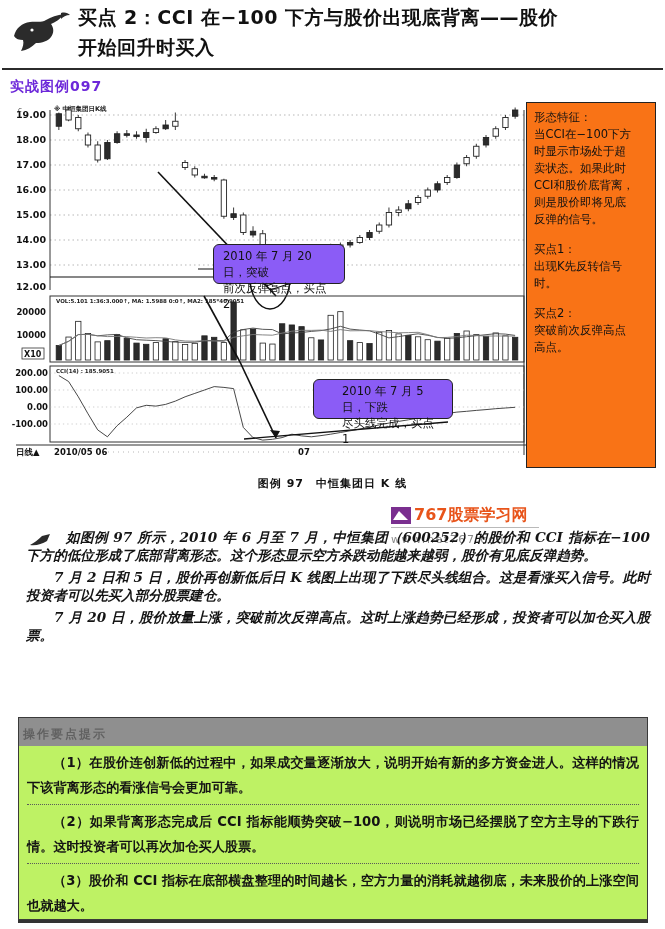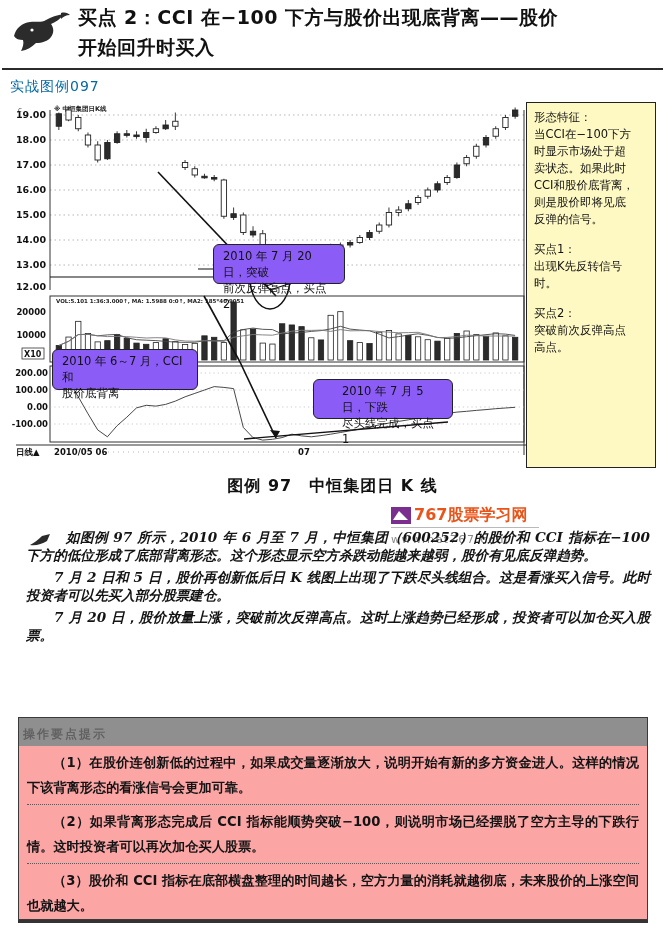--- a/index.html
+++ b/index.html
@@ -29,37 +29,37 @@
     color: #111;
   }
   .header-rule {
     position: absolute; left: 2px; top: 68px; width: 661px; height: 2px;
     background: #2b2b2b;
   }
 
   
   .section-label {
     position: absolute; left: 10px; top: 78px;
-    font-size: 14px; font-weight: normal; letter-spacing: 1px;
-    color: #0369a1;
+    font-size: 14px; font-weight: bold; letter-spacing: 1px;
+    color: #6d28d9;
   }
 
   
   .chart-wrap {
     position: absolute; left: 8px; top: 100px;
     width: 648px; height: 360px;
   }
   .chart-canvas { position:absolute; left:0; top:0; width:648px; height:360px; }
 
   
   .info-box {
     position: absolute; left: 526px; top: 102px;
     width: 130px; height: 366px;
     border: 1.6px solid #222;
-    background: #fef9c3;
+    background: #f97316;
     padding: 6px 6px 4px 7px;
     box-sizing: border-box;
     font-size: 11.5px;
     line-height: 17px;
     color: #111;
   }
   .info-box p { margin: 0; }
   .info-box .gap { height: 13px; }
   .info-box .hd { font-weight: normal; }
 
@@ -101,21 +101,21 @@
     font-family: "DejaVu Sans", "Liberation Sans", sans-serif;
   }
   .wm-url {
     font-size: 11px; color: #8a8a8a; letter-spacing: 1.6px;
     border-top: 1px solid #b9b9b9; margin-top: 1px; padding-top: 5px;
   }
 
   
   .fig-caption {
     position: absolute; left: 0; top: 476px; width: 665px;
-    text-align: center; font-size: 16px; font-weight: bold; color: #111;
+    text-align: center; font-size: 11px; font-weight: bold; color: #111;
     letter-spacing: 1px;
   }
 
   
   .body-text { position: absolute; left: 18px; top: 528px; width: 632px; }
   .para {
     font-size: 13.6px; line-height: 18px; color: #141414;
     font-weight: bold; font-style: italic;
     text-align: justify; margin: 0 0 4px 8px;
     text-indent: 28px;
@@ -123,21 +123,21 @@
   }
   .para.first { text-indent: 40px; position: relative; }
   .para-marker {
     position: absolute; left: 2px; top: 5px; width: 26px; height: 15px;
   }
 
   
   .tipbox {
     position: absolute; left: 18px; top: 717px; width: 630px; height: 203px;
     border: 1.5px solid #3a3a3a;
-    background: #fca5a5;
+    background: #bef264;
     box-sizing: border-box;
   }
   .tip-header {
     position: absolute; left: 0; top: 0; width: 100%; height: 28px;
     background: #8f8f8f;
     overflow: hidden;
   }
   .tip-header-title {
     font-size: 12px; font-weight: bold; color: #3c3c3c;
     padding: 8px 0 0 4px; letter-spacing: 2px; opacity: .55;
@@ -409,22 +409,20 @@
       <text x="8" y="355" font-size="8.5" font-weight="bold" fill="#111">日线▲</text>
       <text x="46" y="355" font-size="8.5" font-weight="bold" fill="#111">2010/05  06</text>
       <text x="290" y="355" font-size="8.5" font-weight="bold" fill="#111">07</text>
       <g stroke="#999" stroke-width="0.7" stroke-dasharray="1,4">
         <line x1="100" y1="352" x2="516" y2="352"></line>
       </g>
     </svg>
 
     <div class="callout" id="callout-buy2">2010 年 7 月 20 日，突破
 前次反弹高点，买点 2</div>
-    <div class="callout" id="callout-div">2010 年 6～7 月，CCI 和
-股价底背离</div>
     <div class="callout" id="callout-buy1">2010 年 7 月 5 日，下跌
 尽头线完成，买点 1</div>
 
     <div class="watermark">
       <div class="wm-row">
         <span class="wm-logo"></span>
         <span class="wm-text">767股票学习网</span>
       </div>
       <div class="wm-url">www.net767.com</div>
     </div>

